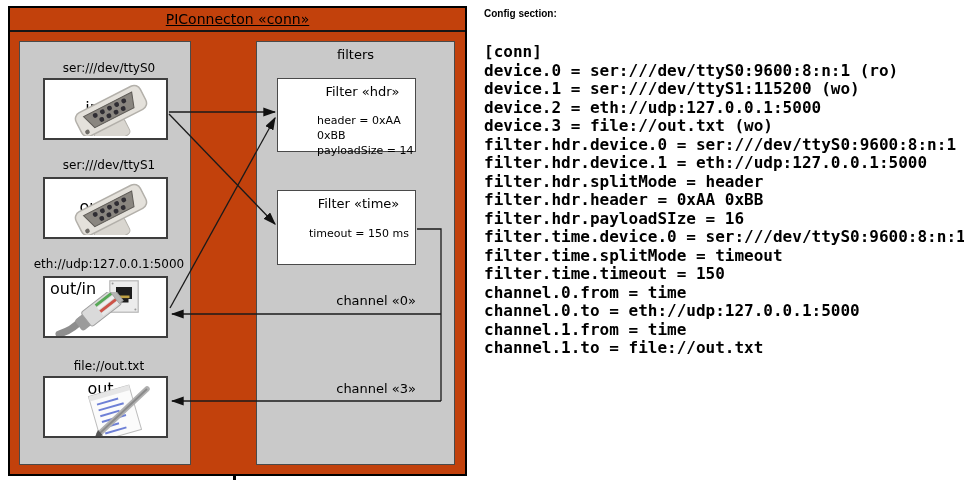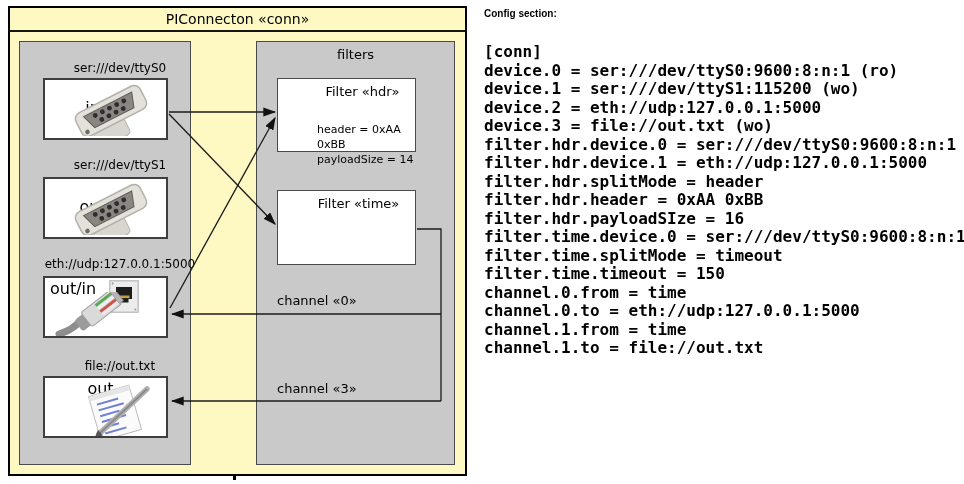--- a/index.html
+++ b/index.html
@@ -1,46 +1,46 @@
 <!DOCTYPE html>
 <html><head>
 <meta charset="utf-8">
 <style>
   html,body{margin:0;padding:0;background:#fff;}
   .page{position:relative;width:964px;height:484px;background:#fff;overflow:hidden;
         font-family:"DejaVu Sans","Liberation Sans",sans-serif;color:#000;}
 
   
   .diagram{position:absolute;left:8px;top:6px;width:459px;height:470px;box-sizing:border-box;
-           border:2.5px solid #000;background:#fef9c3;}
+           border:2.5px solid #000;background:#c2410c;text-decoration:underline;}
   .diagram-title{height:22px;line-height:22px;text-align:center;font-size:14px;
                  border-bottom:2px solid #161616;}
   .group{position:absolute;box-sizing:border-box;background:#c9c9c9;border:1.5px solid #4a4a4a;}
   .devices-group{left:9px;top:33px;width:172px;height:424px;}
   .filters-group{left:246px;top:33px;width:199px;height:424px;}
 
-  .dev-label{position:absolute;left:15px;width:100%;text-align:center;font-size:12px;height:16px;line-height:16px;}
+  .dev-label{position:absolute;left:4px;width:100%;text-align:center;font-size:12px;height:16px;line-height:16px;}
   .dev-box{position:absolute;left:23px;width:125px;height:62px;box-sizing:border-box;
            background:#fff;border:2px solid #3e3e3e;overflow:hidden;}
   .dir-center{font-size:16px;text-align:center;margin-top:18px;transform:translateX(-13px);}
   .dir-center-sm{font-size:16px;text-align:center;margin-top:1px;transform:translateX(-5px);}
   .dir-left{position:absolute;left:5px;top:1px;font-size:16px;}
   .dev-icon{position:absolute;}
 
   .filters-label{position:absolute;top:5px;left:0;width:100%;text-align:center;font-size:13px;}
   .filter-box{position:absolute;left:20px;width:139px;box-sizing:border-box;background:#fff;
               border:1.5px solid #4a4a4a;}
   .filter-hdr{top:36px;height:74px;padding-left:32px;}
   .filter-time{top:148px;height:75px;padding-left:24px;}
   .filter-title{text-align:center;font-size:13px;margin-top:5px;}
   .filter-props{font-size:11px;line-height:15px;margin:10px 0 0 7px;}
-  .filter-hdr .filter-props{margin-top:23px;}
+  .filter-hdr .filter-props{margin-top:14px;}
   .filter-time .filter-props{margin-top:15px;}
 
-  .channel-label{position:absolute;left:20px;width:139px;text-align:left;font-size:13px;height:16px;}
+  .channel-label{position:absolute;left:20px;width:139px;text-align:right;font-size:13px;height:16px;}
   .channel-0{top:251px;}
   .channel-1{top:339px;}
 
   .bottom-tick{position:absolute;left:233px;top:474px;width:3px;height:6px;background:#000;}
 
   
   .wires{position:absolute;left:0;top:0;width:964px;height:484px;pointer-events:none;}
 
   
   .config-heading{position:absolute;left:484px;top:8px;
@@ -161,20 +161,23 @@
       <div class="filter-box filter-hdr">
         <div class="filter-title">Filter «hdr»</div>
         <div class="filter-props">
           <div>header = 0xAA 0xBB</div>
           <div>payloadSize = 14</div>
         </div>
       </div>
 
       <div class="filter-box filter-time">
         <div class="filter-title">Filter «time»</div>
+        <div class="filter-props">
+          <div>timeout = 150 ms</div>
+        </div>
       </div>
 
       <div class="channel-label channel-0">channel «0»</div>
       <div class="channel-label channel-1">channel «3»</div>
     </div>
   </div>
 
   <div class="bottom-tick"></div>
 
   <svg class="wires" viewBox="0 0 964 484">

